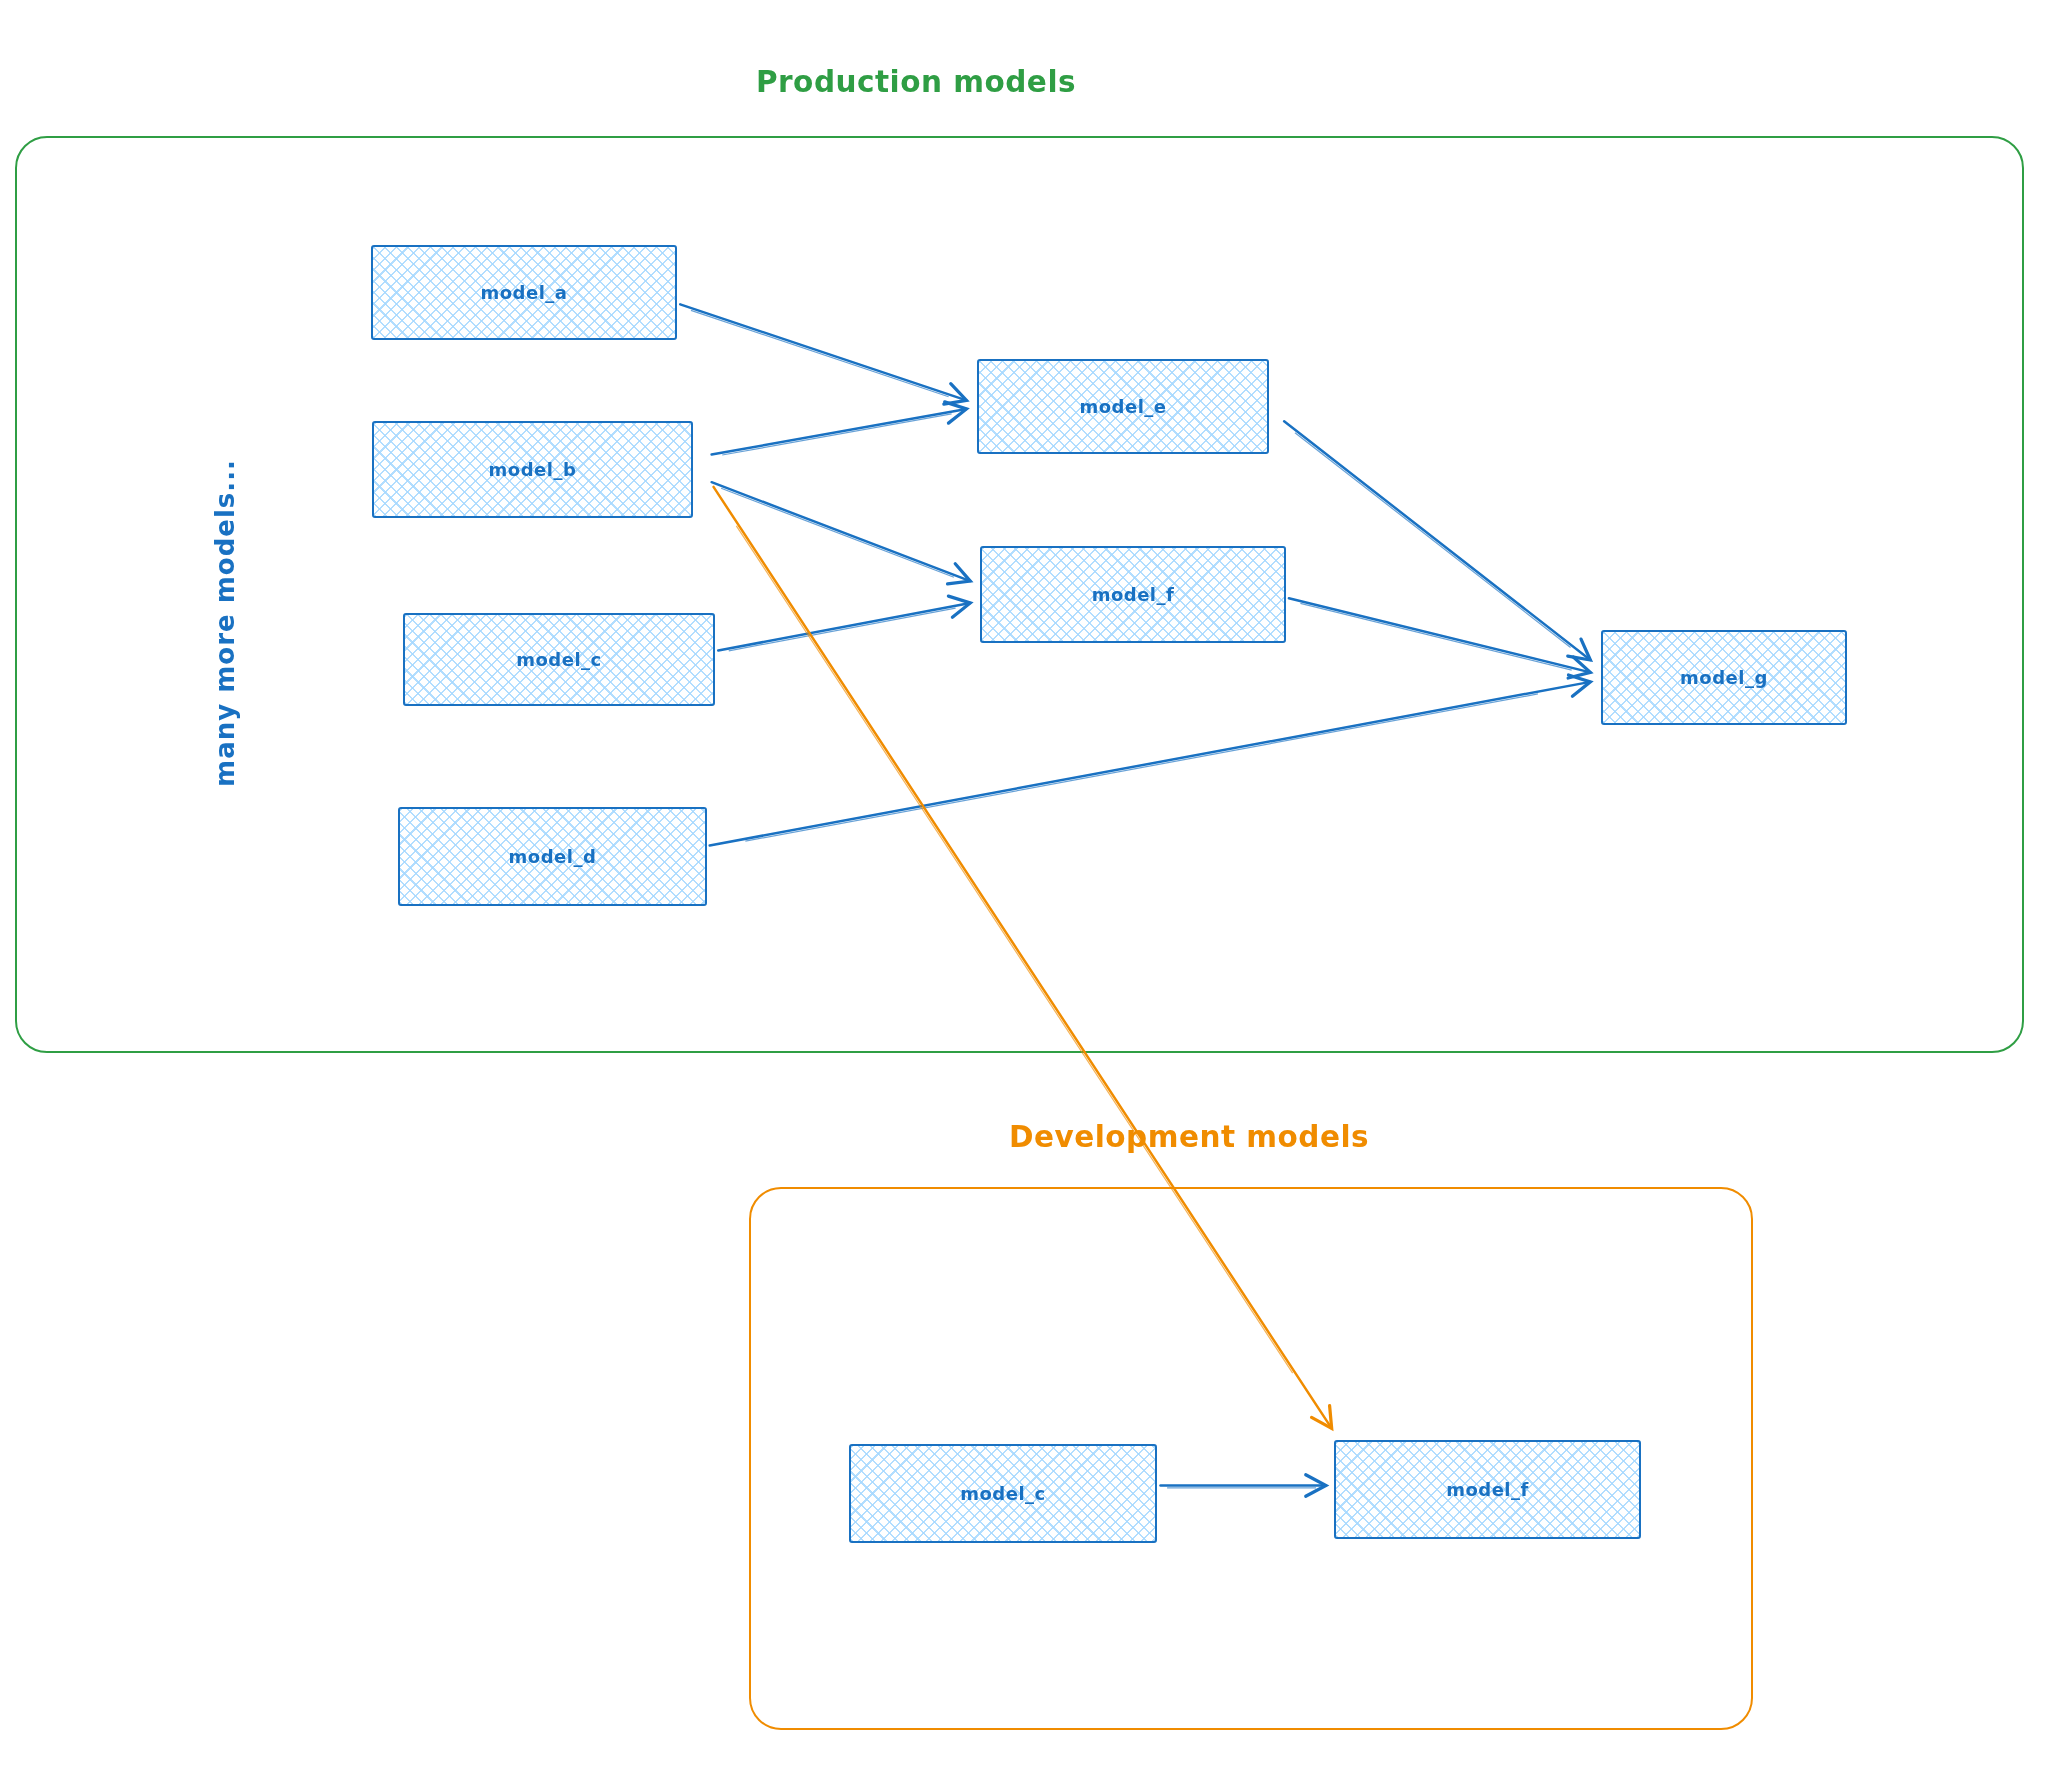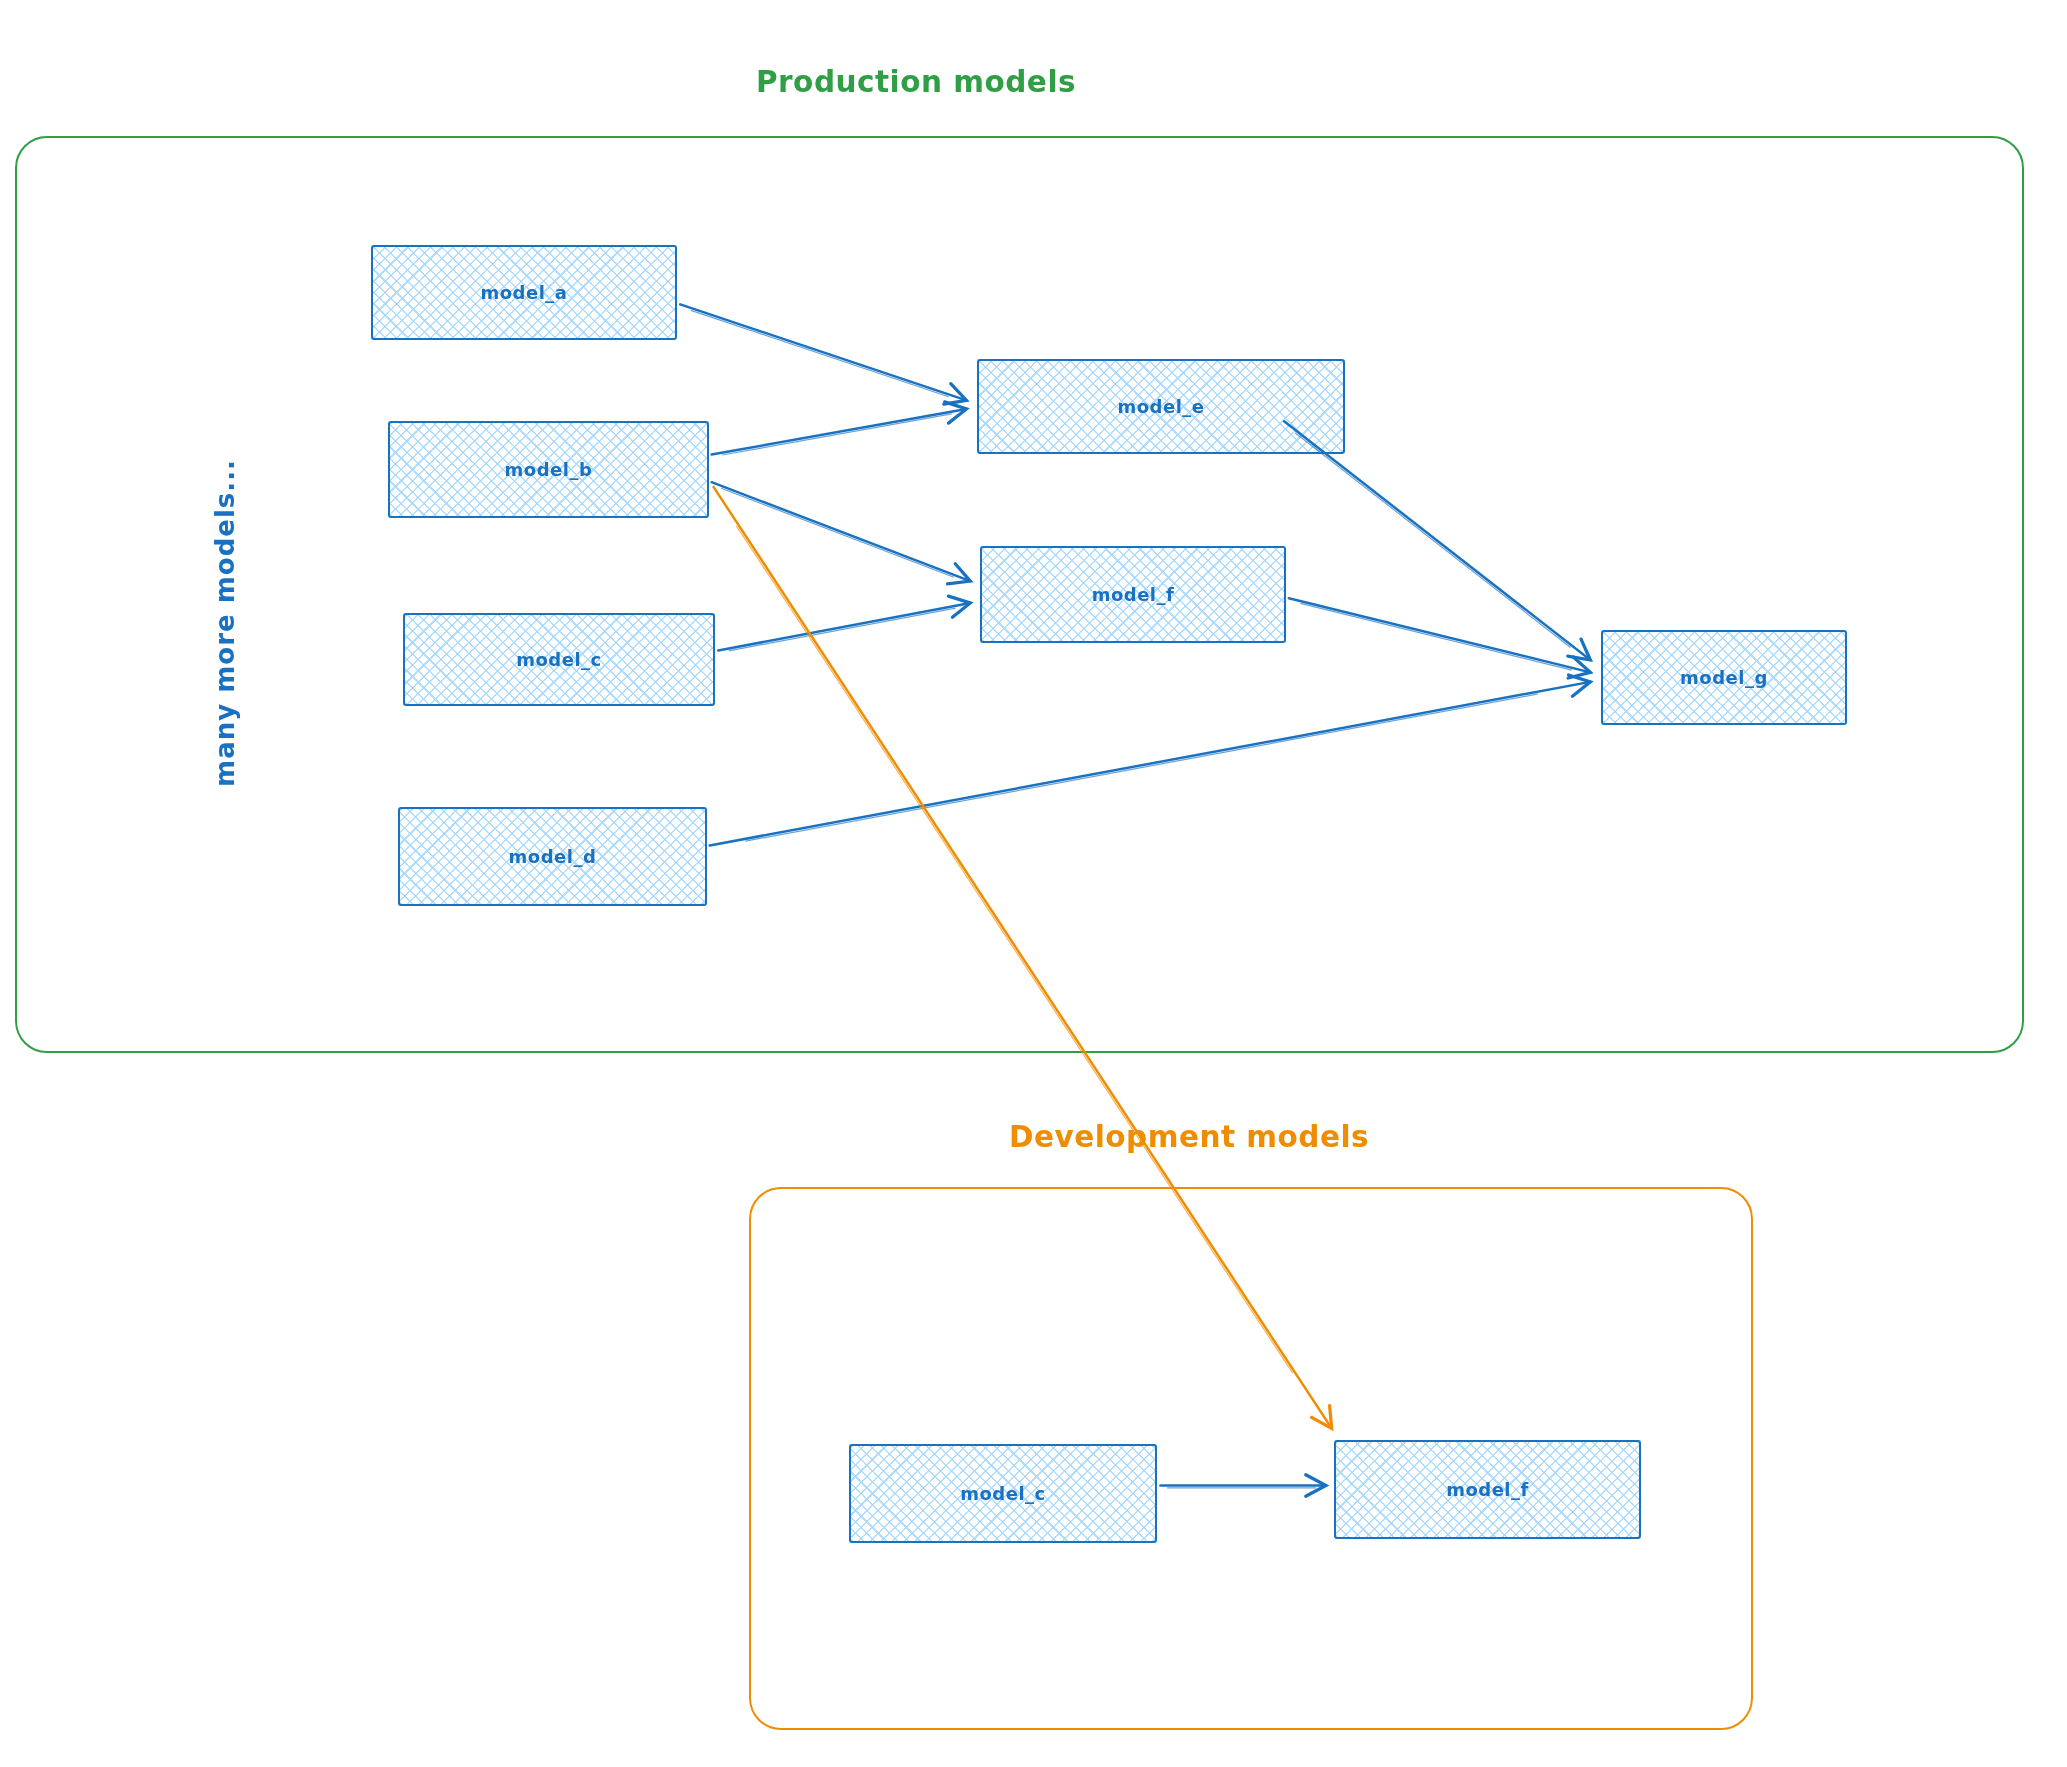--- a/index.html
+++ b/index.html
@@ -49,30 +49,30 @@
   <div class="side-note" style="left: 225px; top: 623px;">many more models...</div>
 
   <div class="group-title dev" style="left: 1189px; top: 1120px;">Development models</div>
 
   <div class="group-box dev" style="left: 749px; top: 1187px; width: 1000px; height: 539px;"></div>
 
   <div id="nodes">
       <div class="node" style="left: 371px; top: 245px; width: 306px; height: 95px;">
         <span>model_a</span>
       </div>
-      <div class="node" style="left: 388px; top: 421px; width: 321px; height: 97px;">
+      <div class="node" style="left: 372px; top: 421px; width: 321px; height: 97px;">
         <span>model_b</span>
       </div>
       <div class="node" style="left: 403px; top: 613px; width: 312px; height: 93px;">
         <span>model_c</span>
       </div>
       <div class="node" style="left: 398px; top: 807px; width: 309px; height: 99px; text-align: center;">
         <span>model_d</span>
       </div>
-      <div class="node" style="left: 977px; top: 359px; width: 368px; height: 95px;">
+      <div class="node" style="left: 977px; top: 359px; width: 292px; height: 95px;">
         <span>model_e</span>
       </div>
       <div class="node" style="left: 980px; top: 546px; width: 306px; height: 97px;">
         <span>model_f</span>
       </div>
       <div class="node" style="left: 1601px; top: 630px; width: 246px; height: 95px;">
         <span>model_g</span>
       </div>
       <div class="node" style="left: 849px; top: 1444px; width: 308px; height: 99px;">
         <span>model_c</span>

